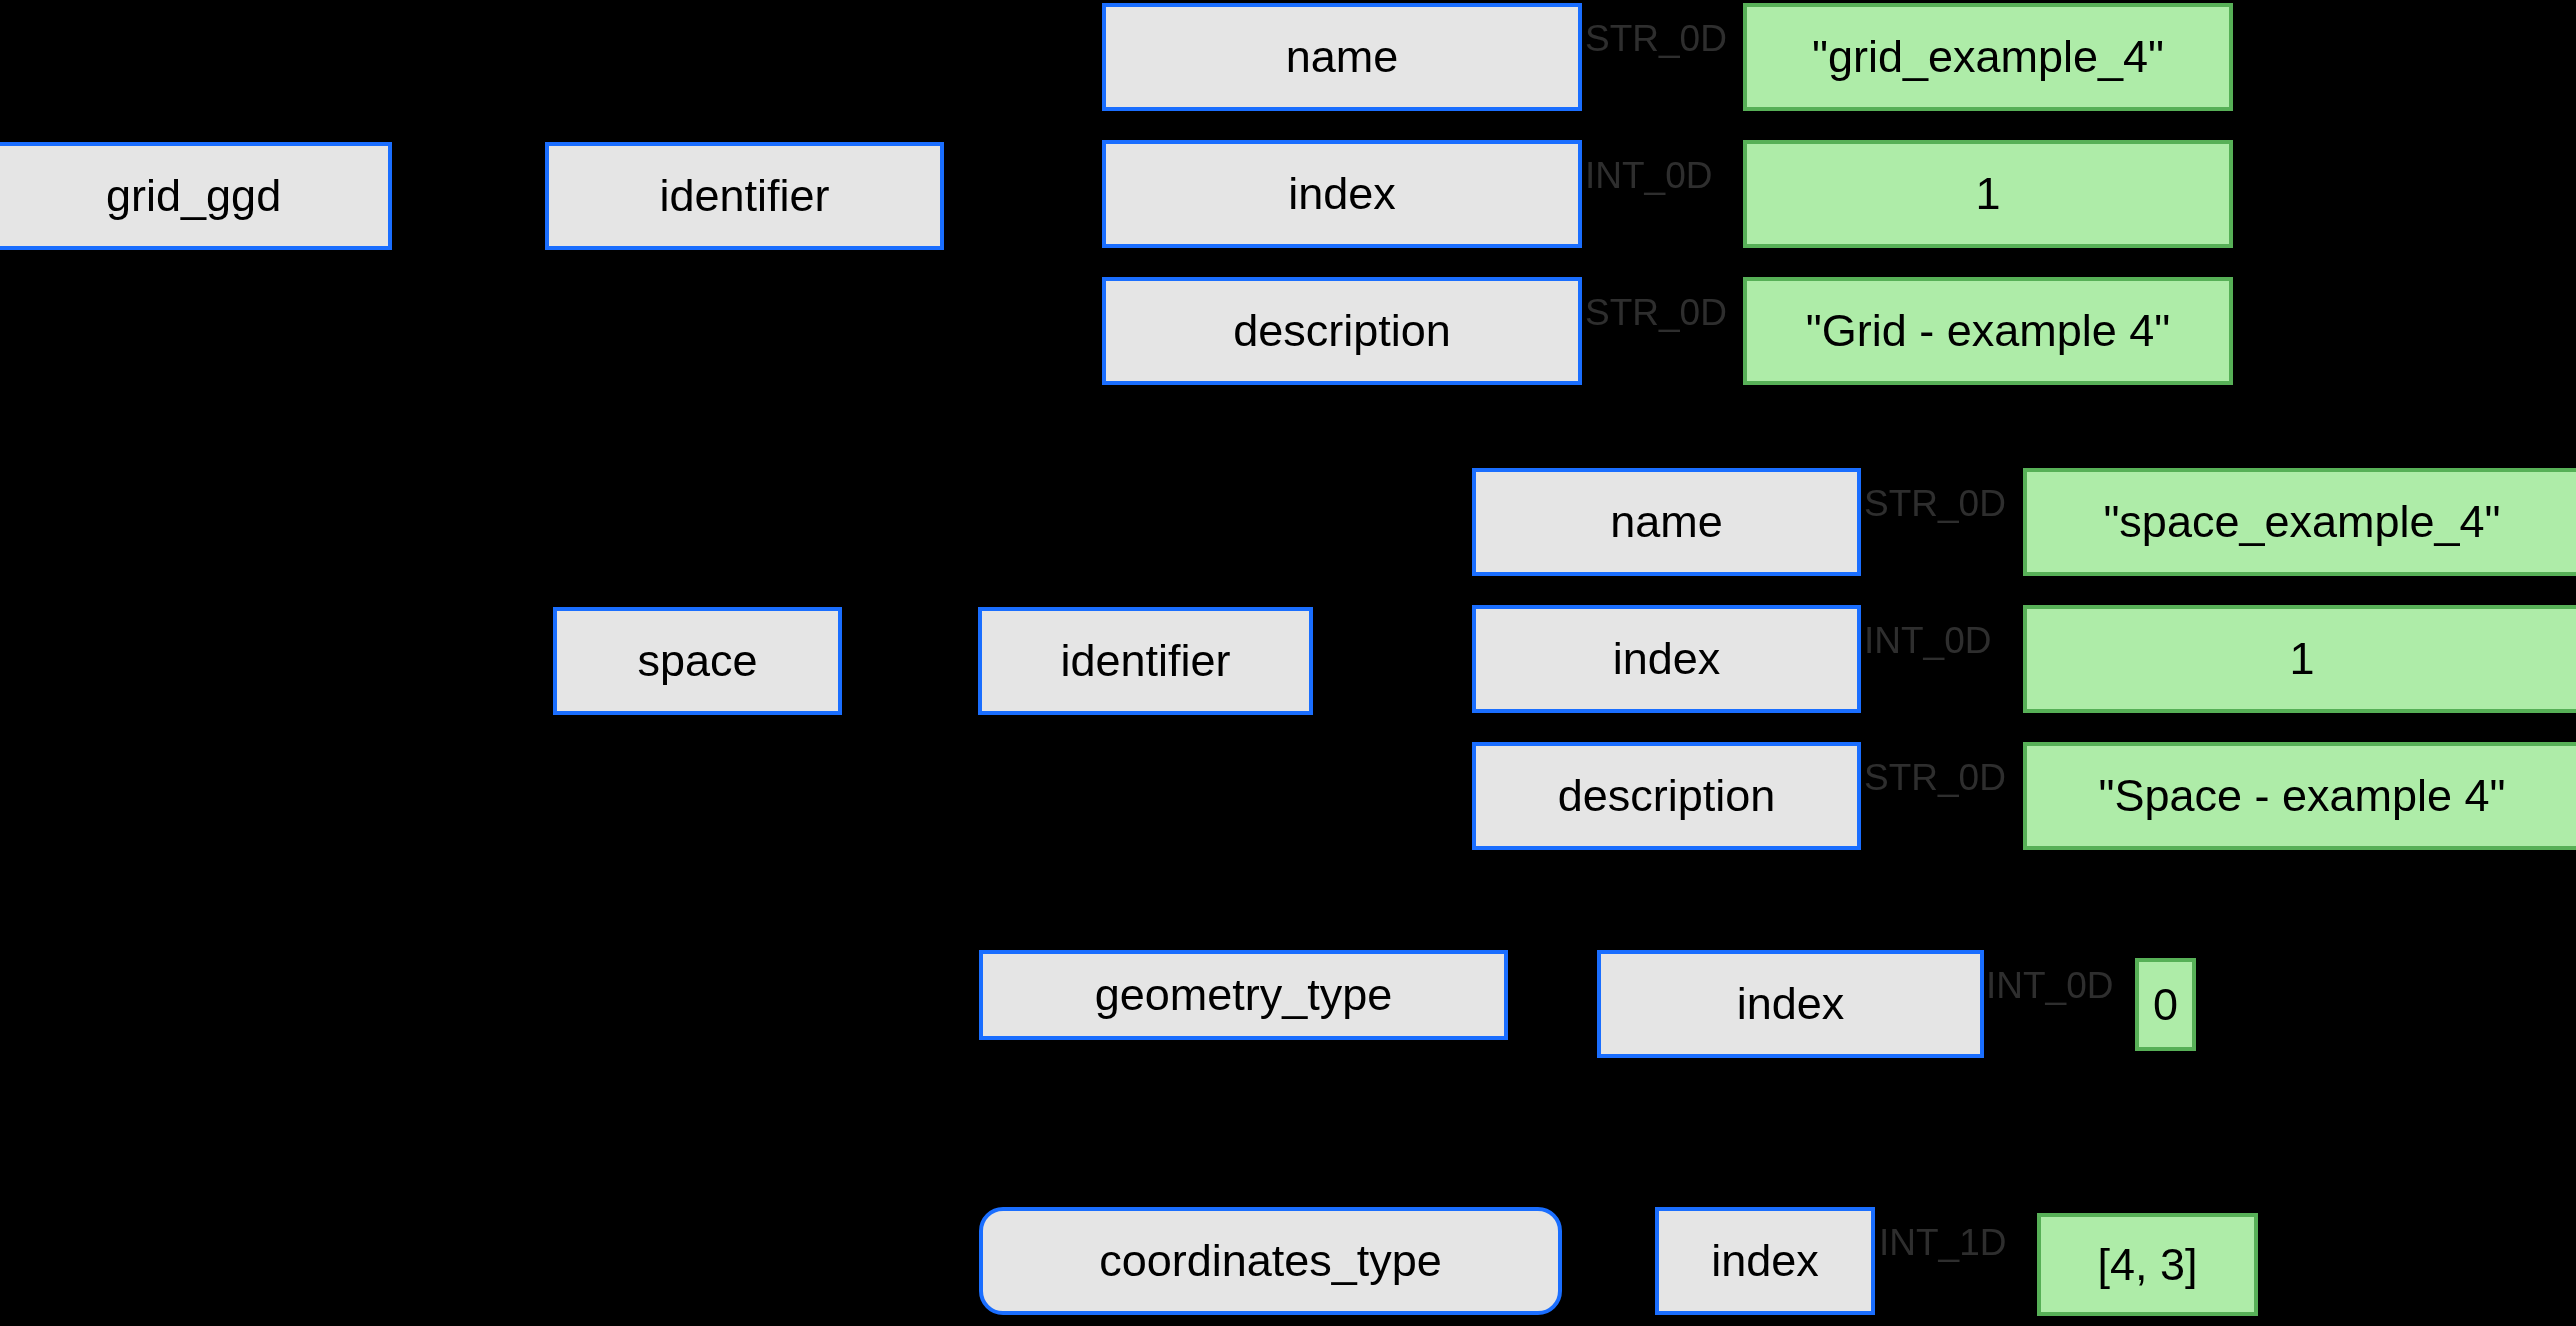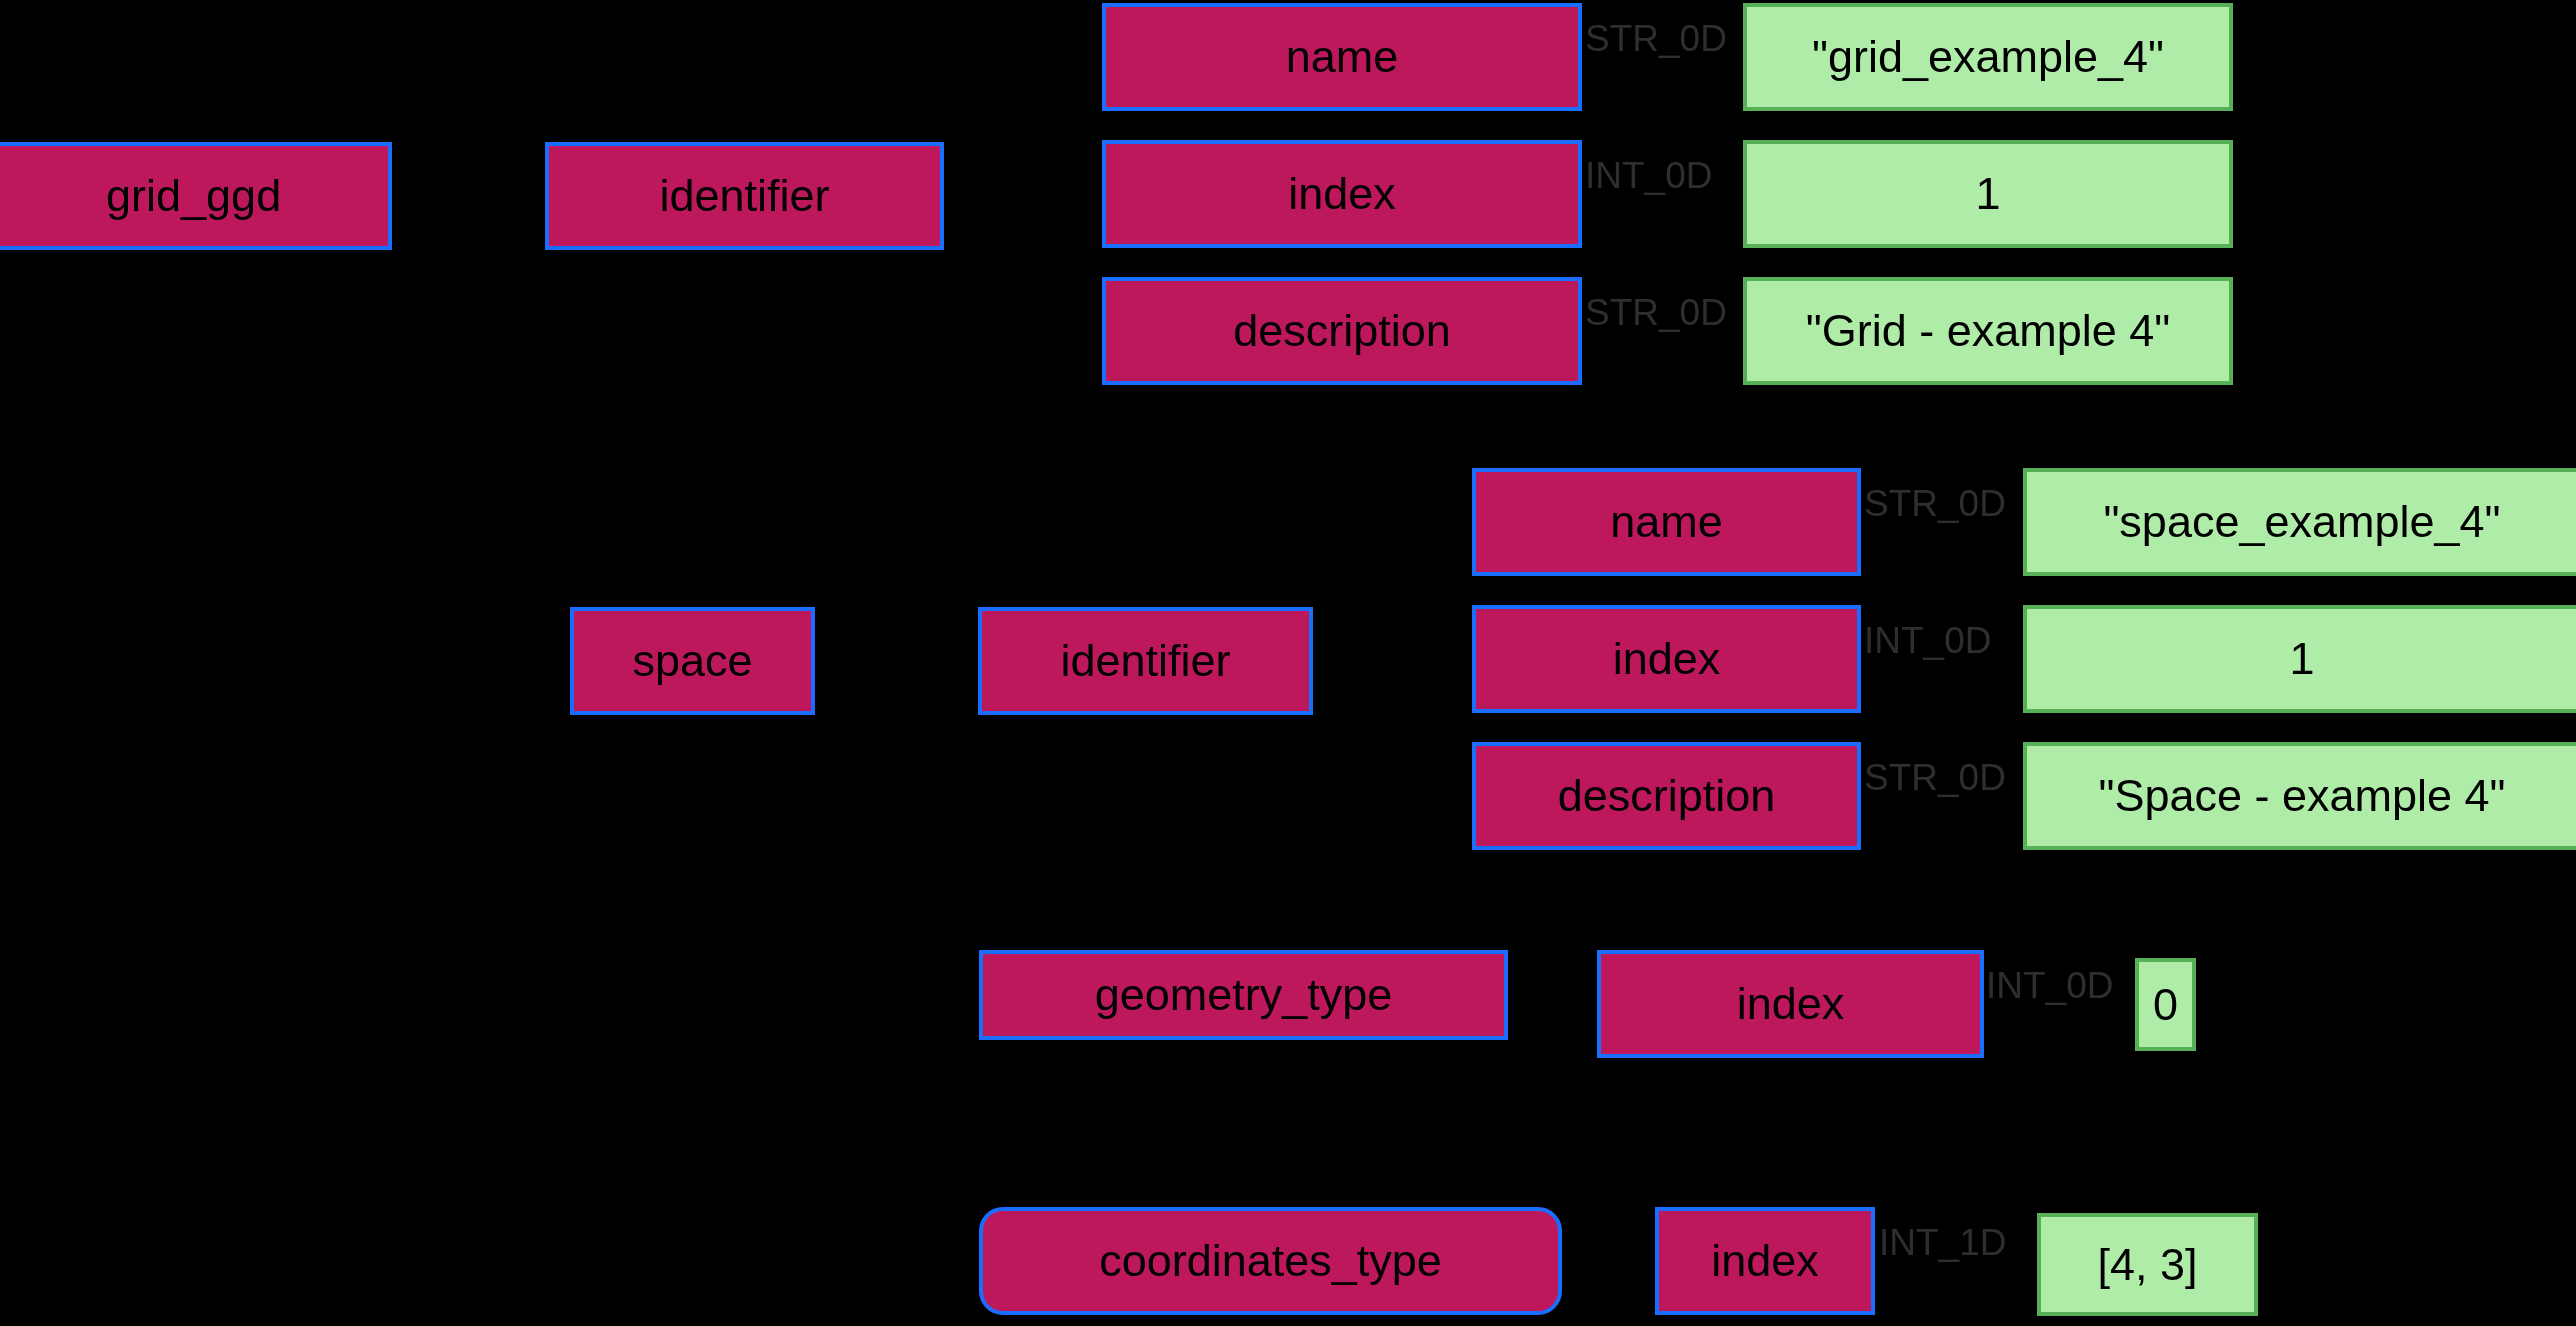--- a/index.html
+++ b/index.html
@@ -34,21 +34,21 @@
     text-align: center;
     color: #000000;
     font-size: 45px;
     line-height: 1.05;
     letter-spacing: 0px;
     white-space: nowrap;
     overflow: visible;
   }
 
   .node.path {
-    background: #be185d;
+    background: #e5e5e5;
     border: 4.9px solid #1a6eff;
   }
 
   .node.value {
     background: #aeeca8;
     border: 4.9px solid #57b057;
   }
 
   
   .edge-label {
@@ -121,21 +121,21 @@
   </div>
 
   <div class="node value" style="left:1743px; top:140px; width:490px; height:108px;">
     <span>1</span>
   </div>
 
   <div class="node value" style="left:1743px; top:277px; width:490px; height:108px;">
     <span>"Grid - example 4"</span>
   </div>
 
-  <div class="node path" style="left:570px; top:607px; width:245px; height:108px;text-align:right;">
+  <div class="node path" style="left:553px; top:607px; width:289px; height:108px;text-align:right;">
     <span>space</span>
   </div>
 
   <div class="node path" style="left:978px; top:607px; width:335px; height:108px;">
     <span>identifier</span>
   </div>
 
   <div class="node path" style="left:1472px; top:468px; width:389px; height:108px;">
     <span>name</span>
   </div>

